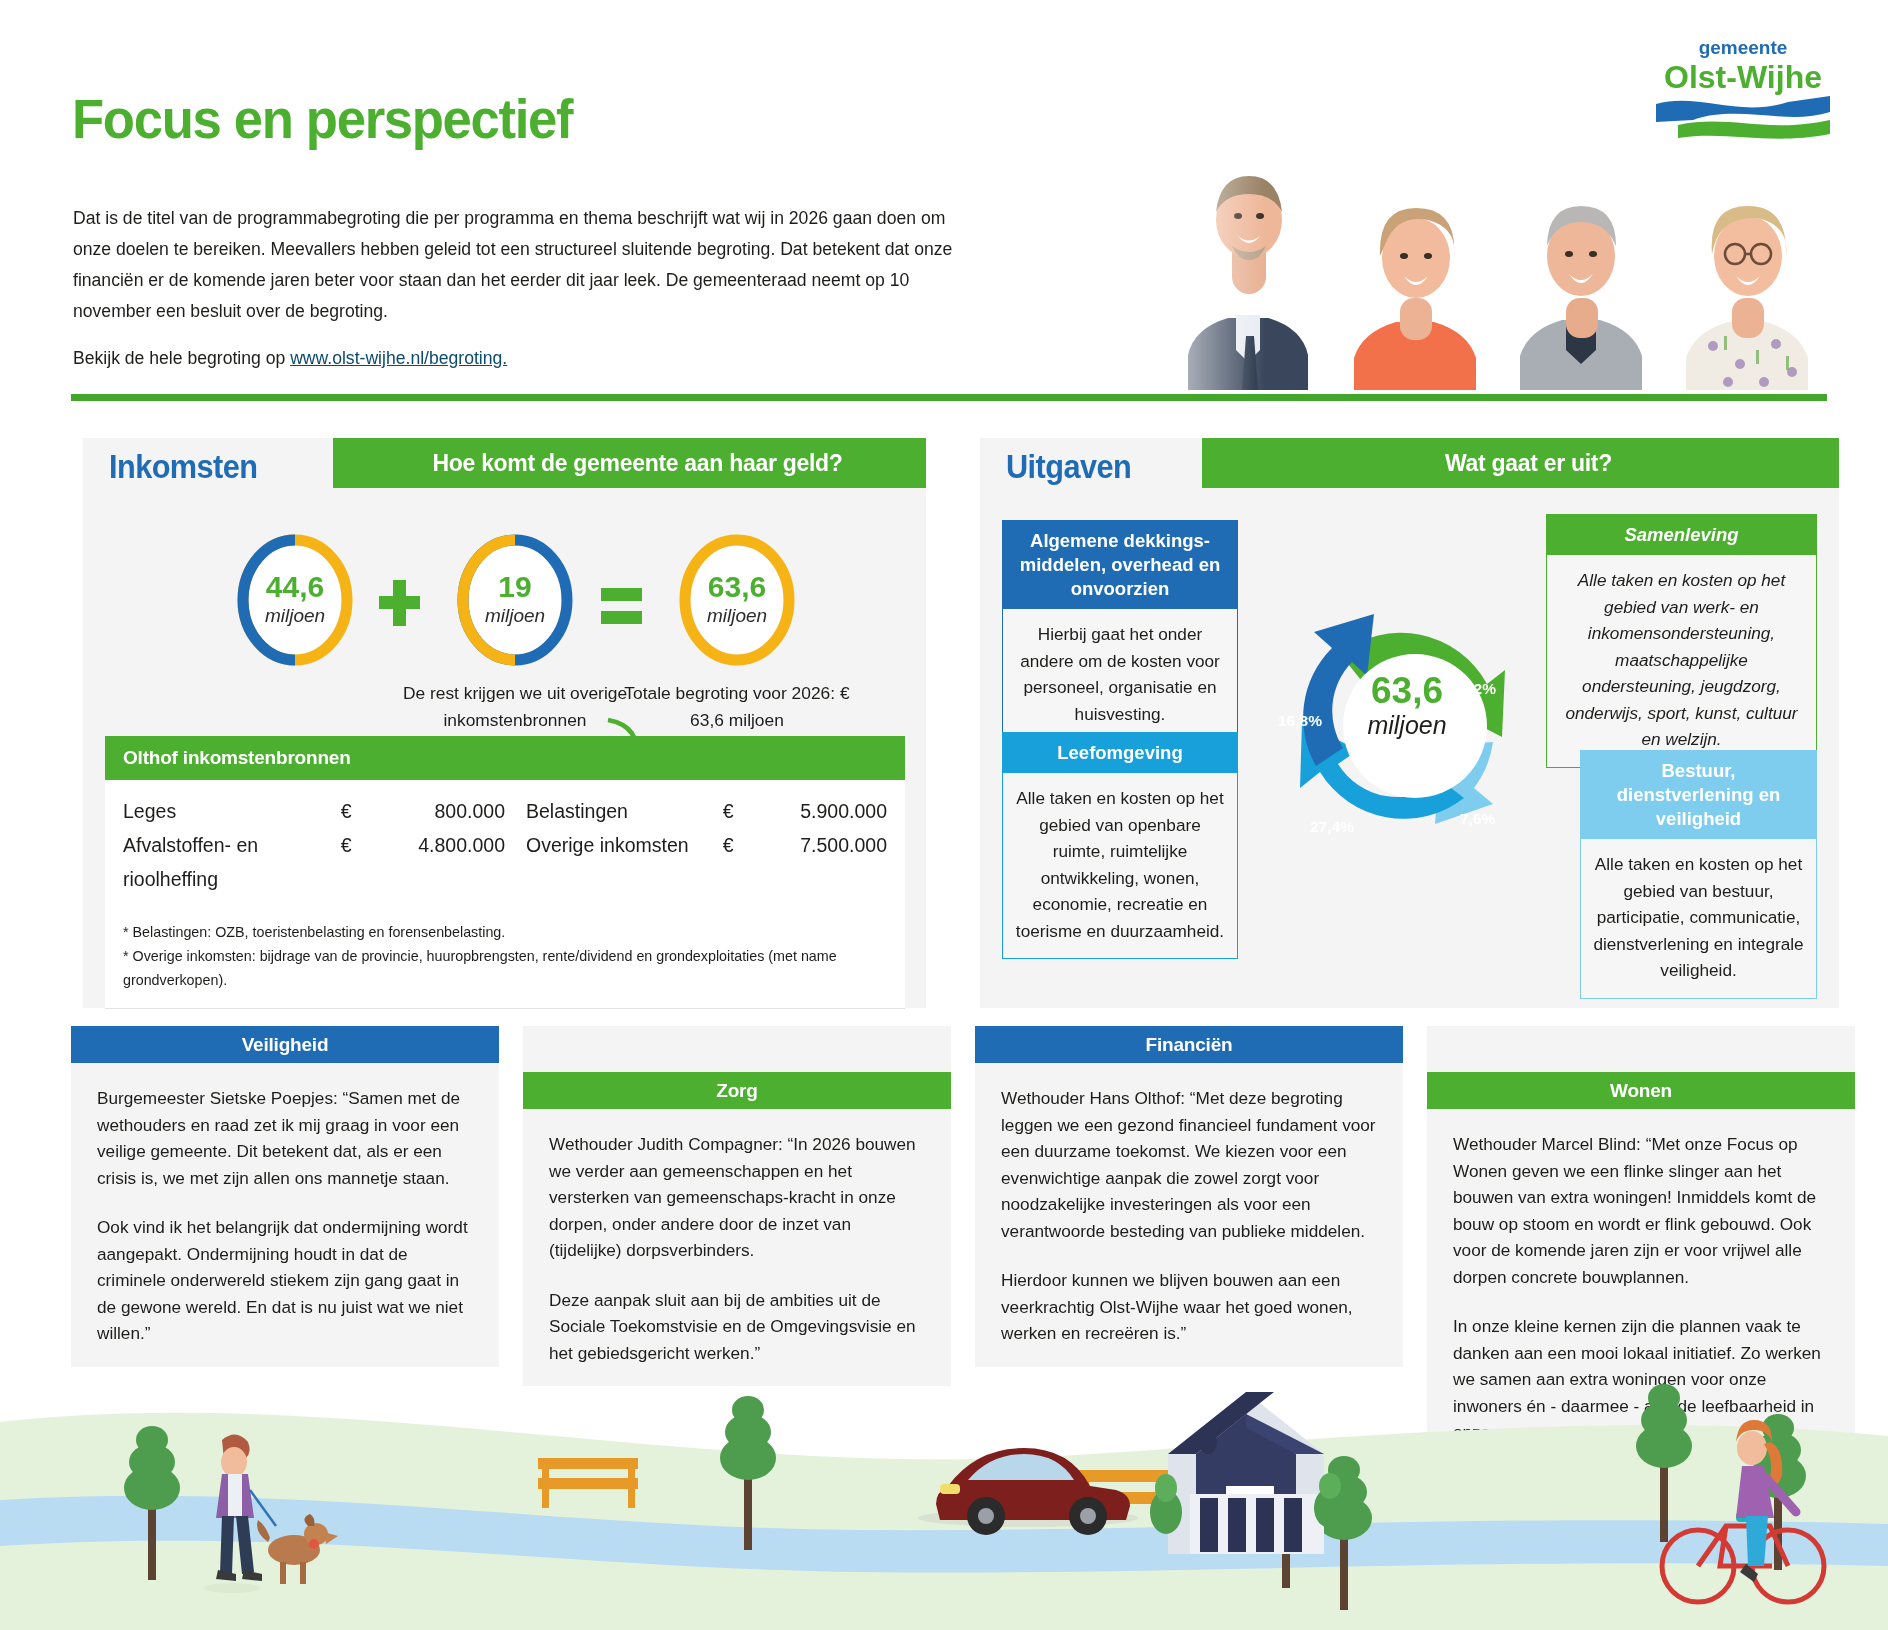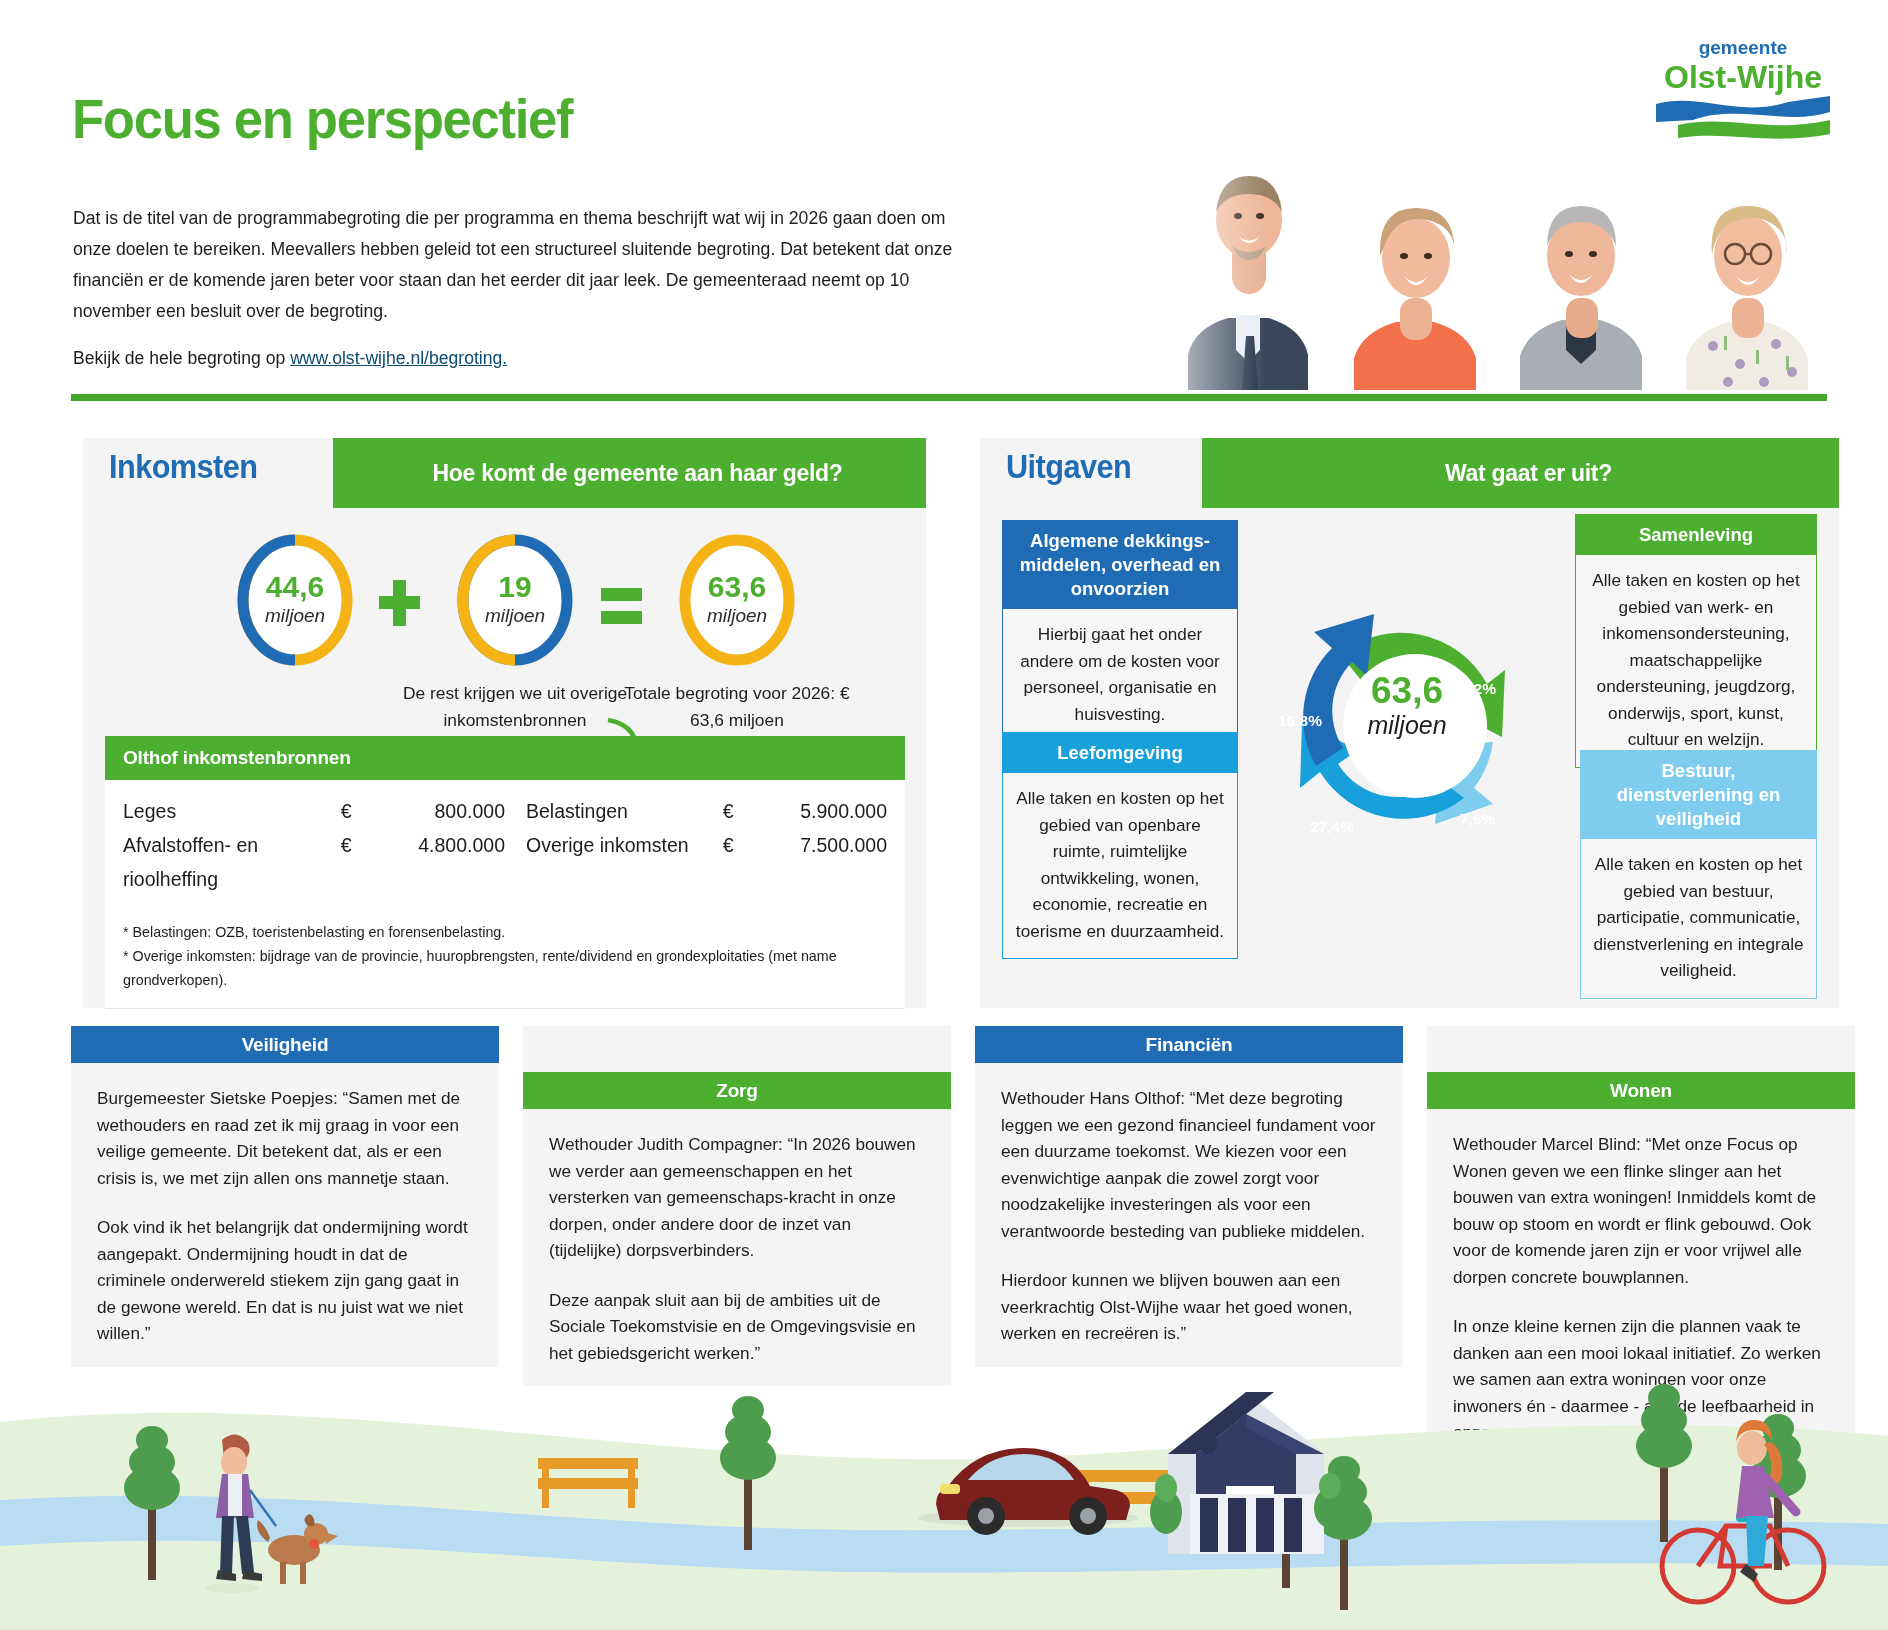--- a/index.html
+++ b/index.html
@@ -57,21 +57,21 @@
   .panel.right { left: 968px; width: 859px; }
 
   .panel-head { position: relative; height: 66px; }
   .panel-title {
     position: absolute; left: 26px; top: 10px;
     font-size: 33px; font-weight: 800; color: #1f6cb4;
     letter-spacing: -0.6px;
     transform: scaleX(0.93); transform-origin: left center;
   }
   .panel-banner {
-    position: absolute; top: 0; height: 70px; background: #4caf30;
+    position: absolute; top: 0; height: 50px; background: #4caf30;
     color: #fff; font-size: 23px; font-weight: 800;
     display: flex; align-items: center; justify-content: center;
     letter-spacing: -0.3px;
     padding-left: 16px;
   }
   .panel.left  .panel-banner { left: 250px; right: 0; }
   .panel.right .panel-banner { left: 222px; right: 0; }
 
   
   .circles-row {
@@ -345,21 +345,21 @@
     <div class="xbox b-dark" style="left:22px; top:82px; width:236px;">
       <div class="xhead">Algemene dekkings-middelen, overhead en onvoorzien</div>
       <div class="xbody">Hierbij gaat het onder andere om de kosten voor personeel, organisatie en huisvesting.</div>
     </div>
 
     <div class="xbox b-mid" style="left:22px; top:294px; width:236px;">
       <div class="xhead">Leefomgeving</div>
       <div class="xbody">Alle taken en kosten op het gebied van openbare ruimte, ruimtelijke ontwikkeling, wonen, economie, recreatie en toerisme en duurzaamheid.</div>
     </div>
 
-    <div class="xbox b-green" style="right:22px; top:76px; width:242px;">
+    <div class="xbox b-green" style="right:22px; top:76px; width:271px;font-style:italic;">
       <div class="xhead">Samenleving</div>
       <div class="xbody">Alle taken en kosten op het gebied van werk- en inkomensondersteuning, maatschappelijke ondersteuning, jeugdzorg, onderwijs, sport, kunst, cultuur en welzijn.</div>
     </div>
 
     <div class="xbox b-light" style="right:22px; top:312px; width:237px;">
       <div class="xhead">Bestuur, dienstverlening en veiligheid</div>
       <div class="xbody">Alle taken en kosten op het gebied van bestuur, participatie, communicatie, dienstverlening en integrale veiligheid.</div>
     </div>
   </div>
 </div>

